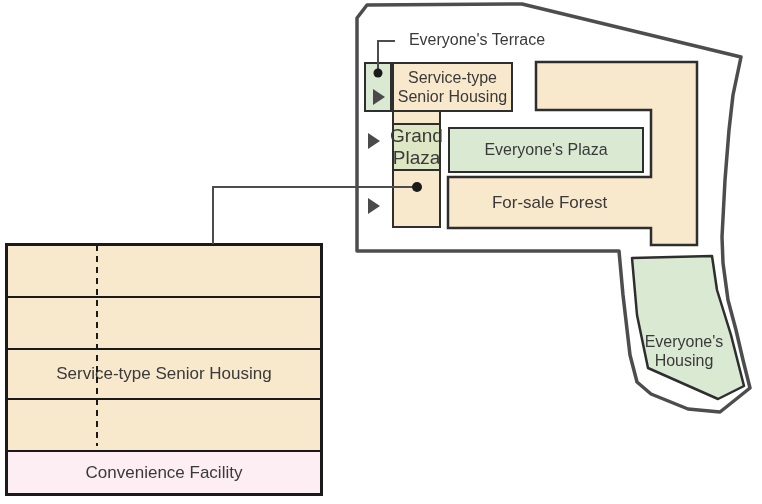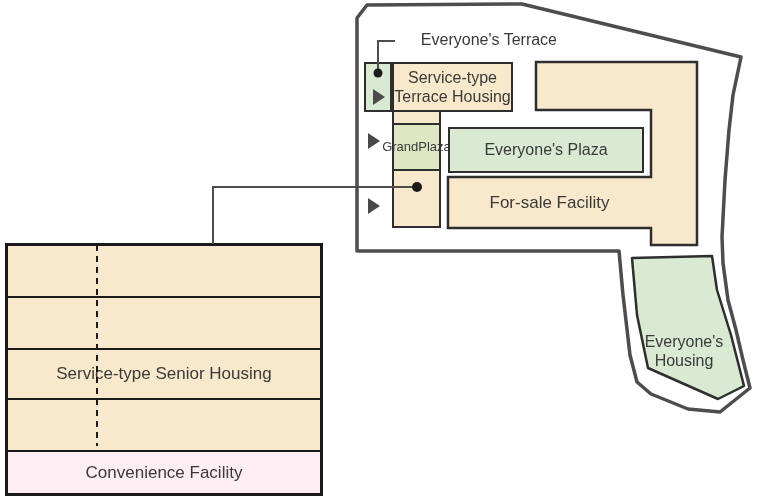--- a/index.html
+++ b/index.html
@@ -43,25 +43,25 @@
     line-height: 1.18;
   }
   .t16 { font-size: 16px; }
   .t17 { font-size: 17px; }
 
   #terrace-box    { left: 364px; top: 62px;  width: 28px;  height: 50px; }
   #senior-box     { left: 392px; top: 62px;  width: 121px; height: 50px;
                     flex-direction: column; font-size: 16px; line-height: 1.2; }
   #wing-column    { left: 392px; top: 110px; width: 49px;  height: 118px; }
   #grand-hall     { left: 392px; top: 123px; width: 49px;  height: 48px;
-                    flex-direction: row; font-size: 13px; line-height: 1.15; }
+                    flex-direction: column; font-size: 19px; line-height: 1.15; }
   #plaza-box      { left: 448px; top: 127px; width: 196px; height: 46px; font-size: 16px; }
 
   #terrace-label  { left: 397px; top: 31px;  width: 160px; height: 19px;
-                    justify-content: flex-start; align-items: flex-end; text-align: left; }
+                    justify-content: flex-start; align-items: center; text-align: left; }
   #mansion-label  { left: 449px; top: 178px; width: 201px; height: 50px; }
   #forest-label   { left: 634px; top: 303px; width: 100px; height: 50px; margin-top: 24px; }
 
   #legend-table {
     position: absolute; left: 5px; top: 243px;
     width: 318px; height: 253px;
     box-sizing: border-box;
     border: 3px solid #1a1a1a;
     display: flex; flex-direction: column;
     z-index: 10;
@@ -87,40 +87,40 @@
   <svg class="layer bg" viewBox="0 0 762 504">
     <polygon points="357,18 367,5 522,4 741,57 733,95 729,130 725,180 722,237 723,263 728,300 736,330 743,360 750,388 720,412 688,409 651,394 637,382 630,355 623,295 619,251 357,251" fill="#ffffff" stroke="#4d4d4d" stroke-width="3.5" stroke-linejoin="round"></polygon>
     <path d="M536,62 L697,62 L697,245 L651,245 L651,228 L448,228 L448,177 L651,177 L651,110 L536,110 Z" fill="#f9e9cc" stroke="#2e2e2e" stroke-width="2.5" stroke-linejoin="miter"></path>
     <polygon points="632,258 712,256 717,290 731,335 744,386 718,399 648,368 637,315" fill="#d9e9d2" stroke="#2e2e2e" stroke-width="2.5" stroke-linejoin="round"></polygon>
   </svg>
 
   <div class="box green" id="terrace-box"></div>
 
   <div class="box beige" id="senior-box">
     <span>Service-type</span>
-    <span>Terrace Housing</span>
+    <span>Senior Housing</span>
   </div>
 
   <div class="box beige" id="wing-column"></div>
 
   <div class="box olive" id="grand-hall">
     <span>Grand</span>
     <span>Plaza</span>
   </div>
 
   <div class="box green" id="plaza-box">
     <span>Everyone's Plaza</span>
   </div>
 
   <div class="lbl t16" id="terrace-label">
       <span>Everyone's Terrace</span>
     </div>
 
   <div class="lbl t17" id="mansion-label">
-      <span>For-sale Facility</span>
+      <span>For-sale Forest</span>
     </div>
 
   <div class="lbl t16" id="forest-label">
     <span>Everyone's</span>
     <span>Housing</span>
   </div>
 
   <div id="legend-table">
     <div class="trow r1">
       <span></span>

